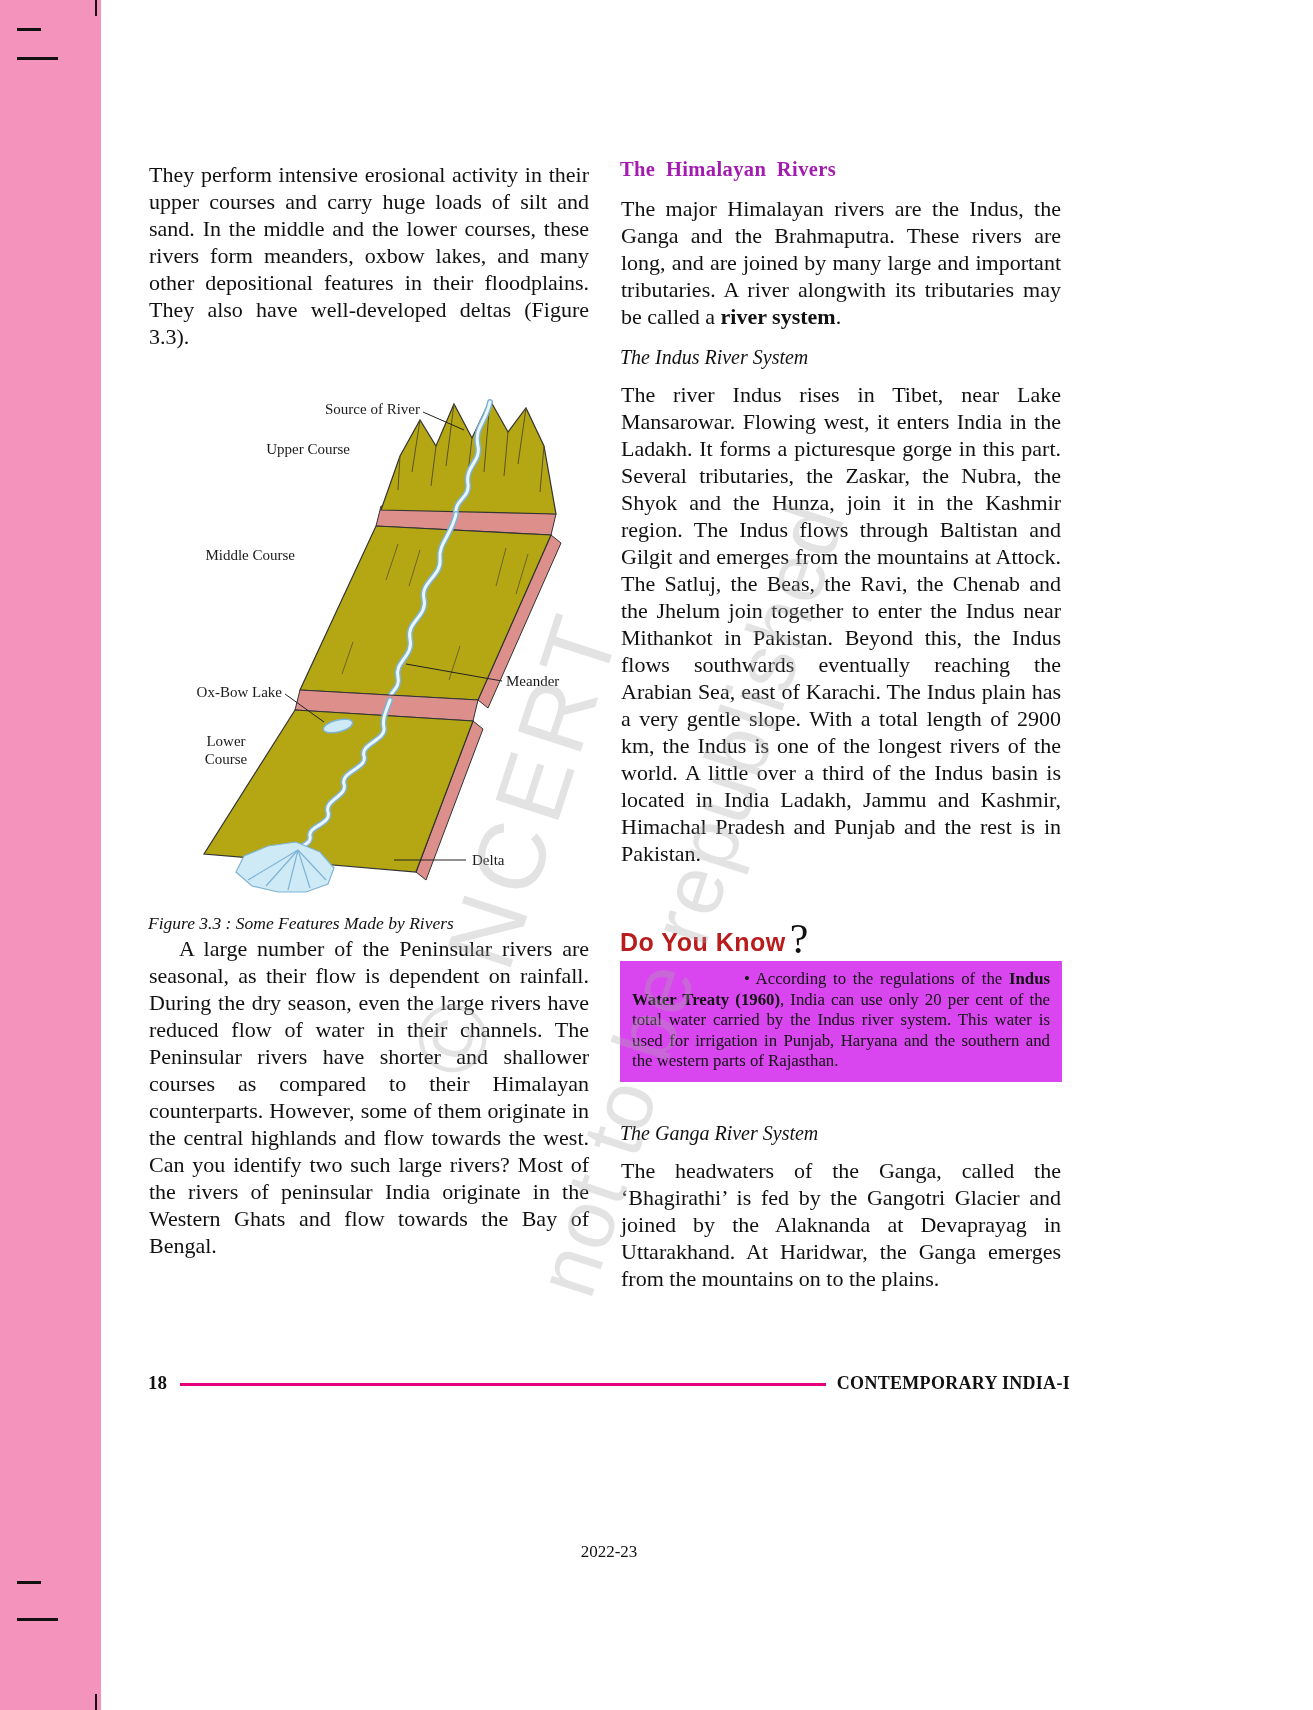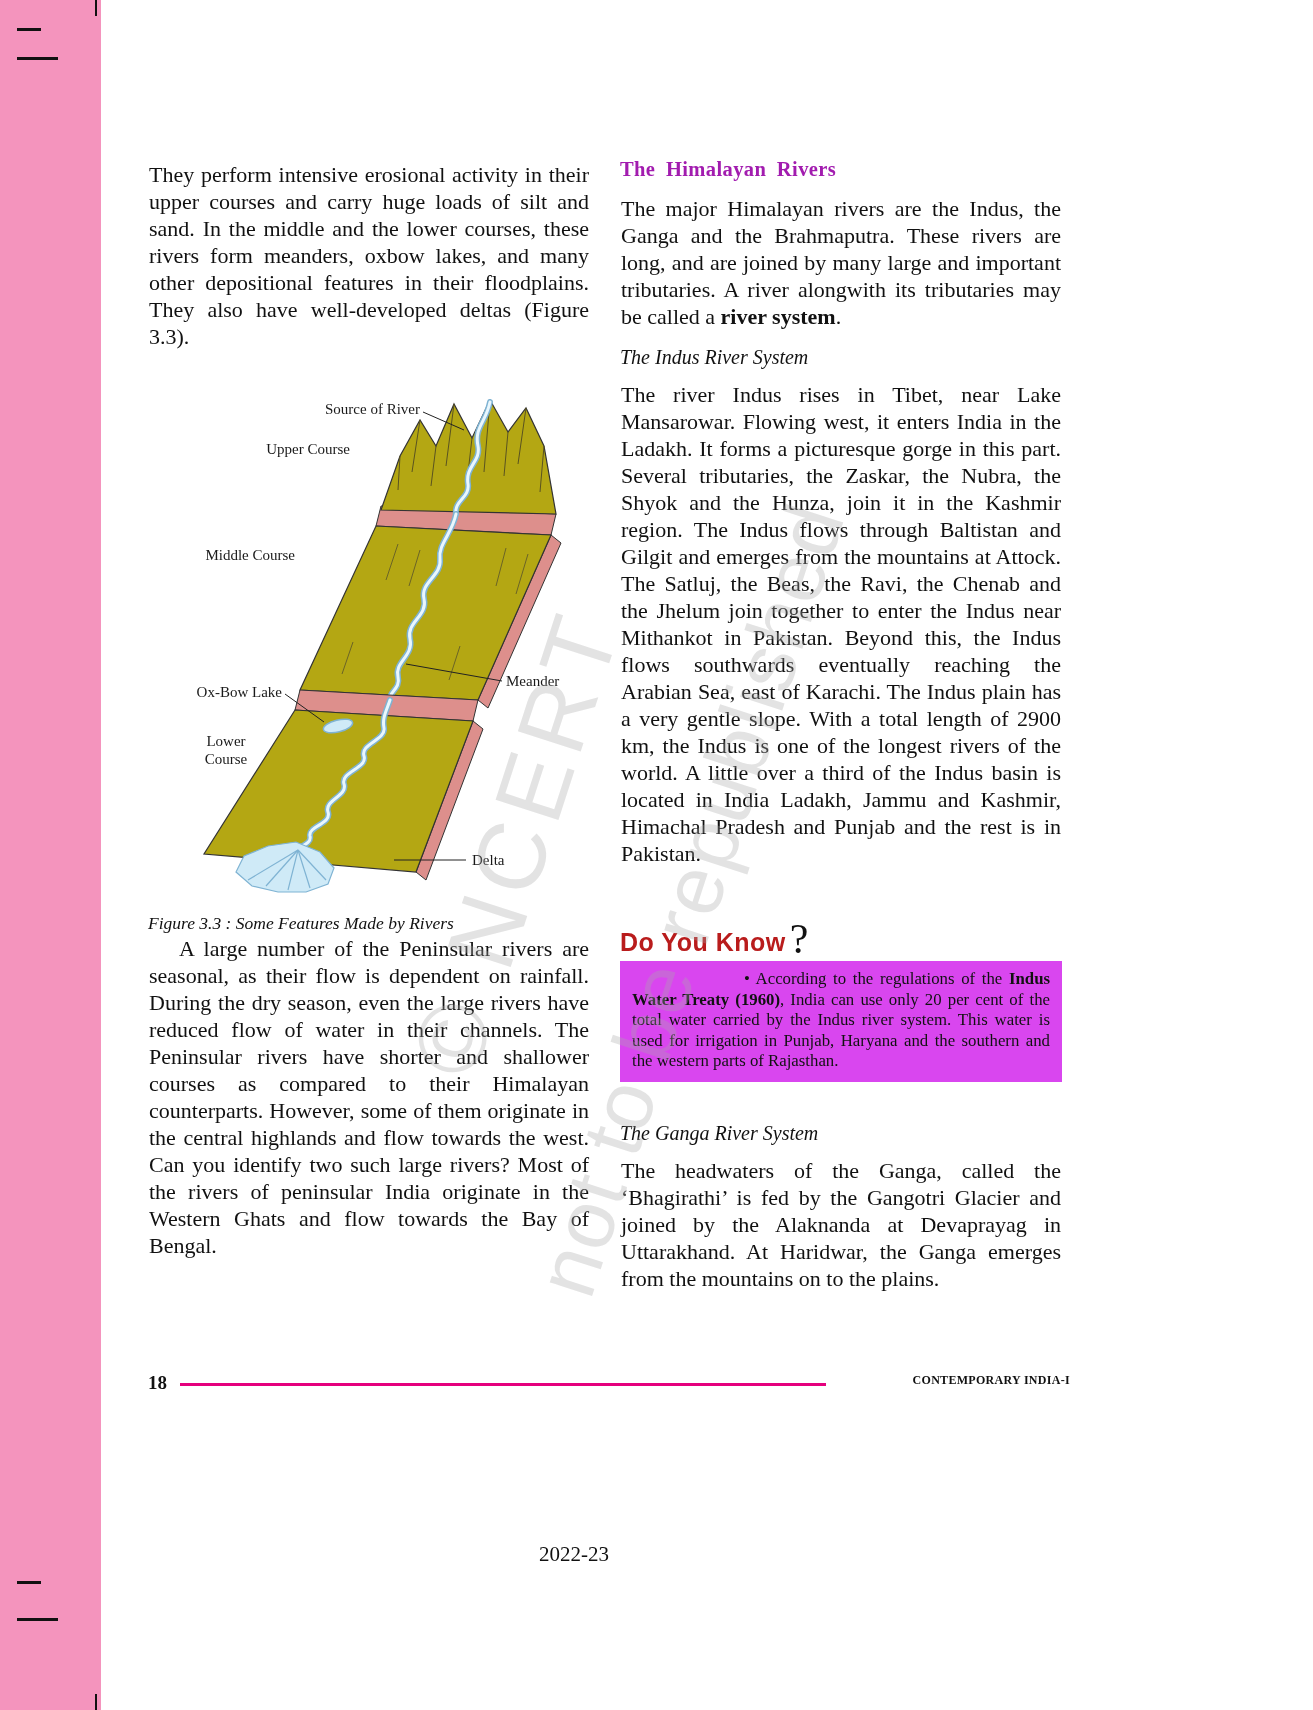--- a/index.html
+++ b/index.html
@@ -97,26 +97,26 @@
   .page-num {
     position:absolute; left:148px; top:1372px;
     font-weight:bold; font-size:19px; z-index:2;
   }
   .footer-rule {
     position:absolute; left:180px; top:1383px;
     width:646px; height:3px; background:#e5007d; z-index:2;
   }
   .footer-title {
     position:absolute; left:820px; top:1373px; width:250px;
-    text-align:right; font-weight:bold; font-size:12px;
+    text-align:right; font-weight:bold; font-size:18px;
     letter-spacing:0.3px; z-index:2;
   }
   .year-mark {
     position:absolute; left:539px; top:1542px; width:140px;
-    text-align:left; font-size:21px; z-index:2;
+    text-align:center; font-size:17px; z-index:2;
   }
 
   .watermark {
     position:absolute; left:100px; top:420px; width:1000px; height:900px;
     display:flex; align-items:center; justify-content:center;
     transform:rotate(-72deg);
     z-index:3; pointer-events:none;
     color:#a9a9a9; opacity:0.32;
     font-family:"Liberation Sans", sans-serif;
     text-align:center;

